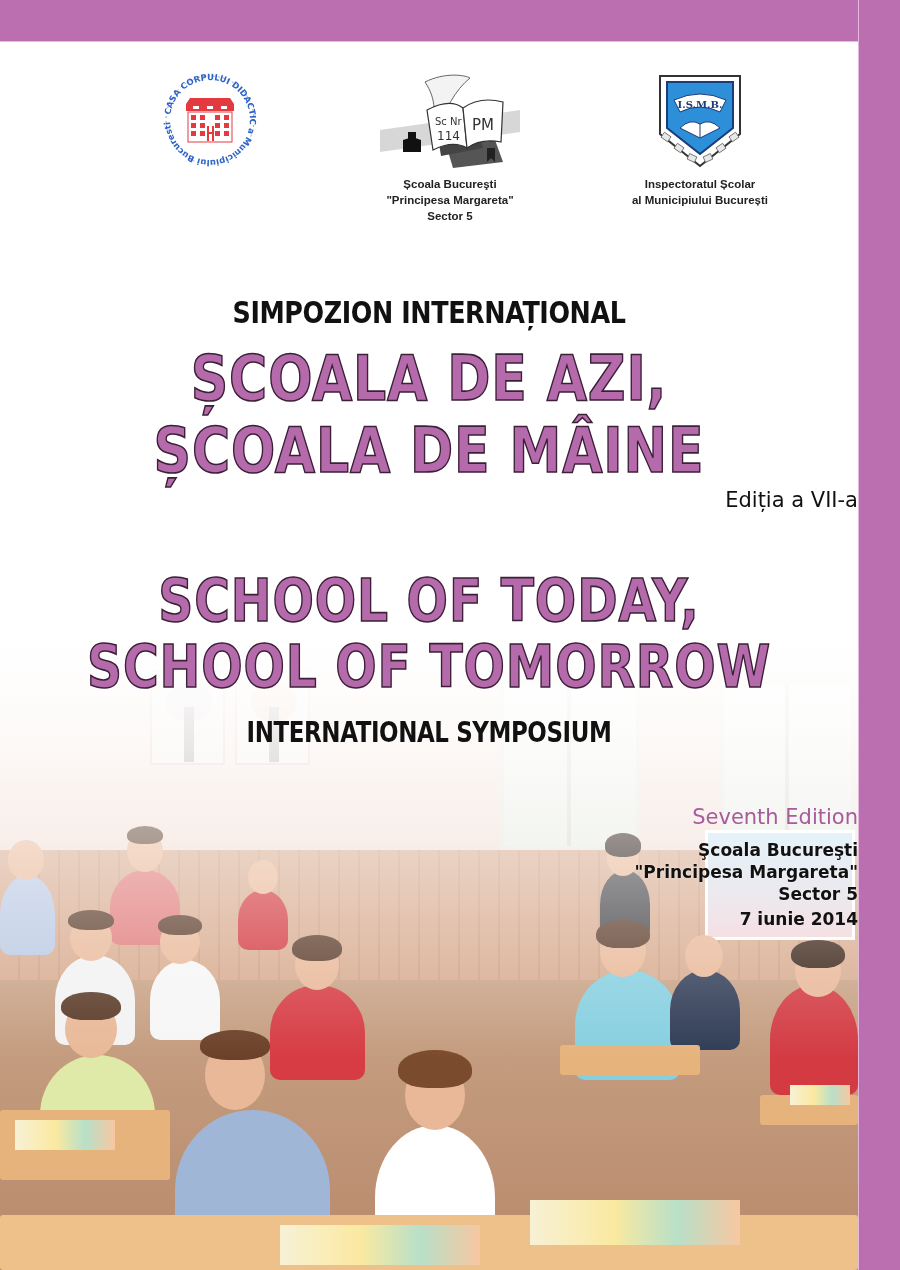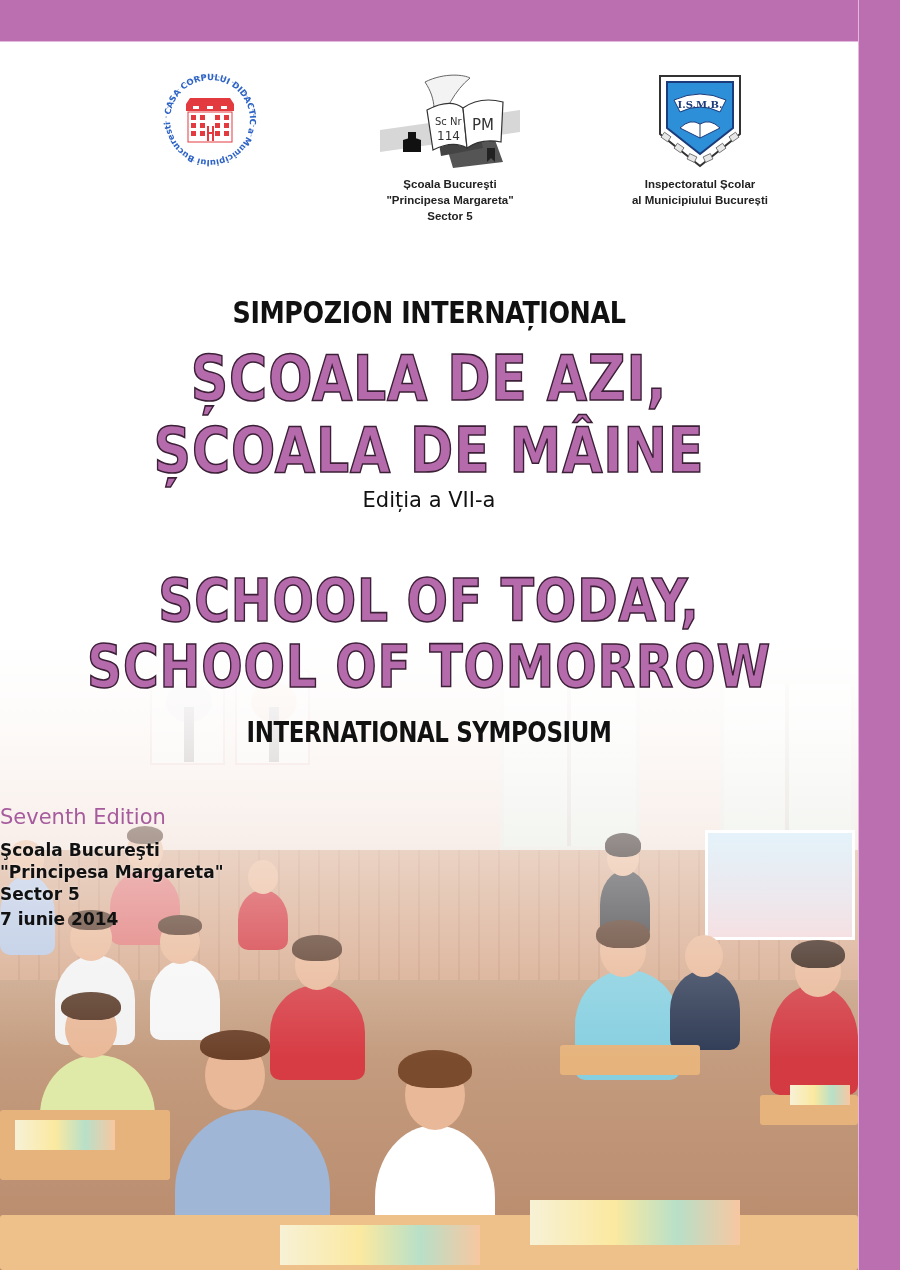--- a/index.html
+++ b/index.html
@@ -40,26 +40,26 @@
     .logo-ismb { left: 505px; width: 190px; }
     .logo-art { display: block; margin: 0 auto 6px auto; }
 
     
     .titles { position: absolute; left: 0; top: 280px; width: 858px; text-align: center; z-index: 3; }
     .t-black { font-family: "DejaVu Sans", sans-serif; font-weight: bold; color: #111; letter-spacing: -0.5px; transform: scaleX(0.82); transform-origin: center; }
     .t-purple { font-family: "DejaVu Sans", sans-serif; font-weight: bold; color: #b56aab; -webkit-text-stroke: 1.6px #3b2037; letter-spacing: 1px; transform: scaleX(0.84); transform-origin: center; line-height: 1; }
     .simpozion { position: absolute; left: 0; top: 14px; width: 858px; font-size: 31px; }
     .ro-line1 { position: absolute; left: 0; top: 68px; width: 858px; font-size: 62px; }
     .ro-line2 { position: absolute; left: 0; top: 140px; width: 858px; font-size: 62px; }
-    .editia { position: absolute; left: 0; top: 208px; width: 858px; font-family: "DejaVu Sans", sans-serif; font-size: 21px; color: #111; }
+    .editia { position: absolute; left: 0; top: 208px; width: 858px; font-family: "DejaVu Sans", sans-serif; font-size: 21px; color: #111; text-align: right; }
     .en-line1 { position: absolute; left: 0; top: 292px; width: 858px; font-size: 58px; }
     .en-line2 { position: absolute; left: 0; top: 358px; width: 858px; font-size: 58px; }
     .symposium { position: absolute; left: 0; top: 436px; width: 858px; font-size: 28px; }
 
-    .details { position: absolute; left: 0; top: 805px; width: 858px; text-align: left; z-index: 3; }
+    .details { position: absolute; left: 0; top: 805px; width: 858px; text-align: right; z-index: 3; }
     .seventh { font-family: "DejaVu Sans", sans-serif; font-size: 21px; color: #a65c9c; margin-bottom: 10px; }
     .school-lines div { font-family: "DejaVu Sans", sans-serif; font-weight: bold; font-size: 17px; color: #111; line-height: 22px; text-shadow: 0 0 3px rgba(255,255,255,0.6); }
     .date-lines { margin-top: 4px; }
     .date-lines div { font-family: "DejaVu Sans", sans-serif; font-weight: bold; font-size: 17px; color: #111; line-height: 20px; }
 
     .publisher { position: absolute; left: 375px; top: 1125px; width: 240px; text-align: center; z-index: 3; }
     .publisher-name { font-family: "Liberation Sans", sans-serif; font-weight: bold; font-size: 17px; color: #111; margin-top: 4px; letter-spacing: 0.2px; }
   </style>
 </head>
 <body>

